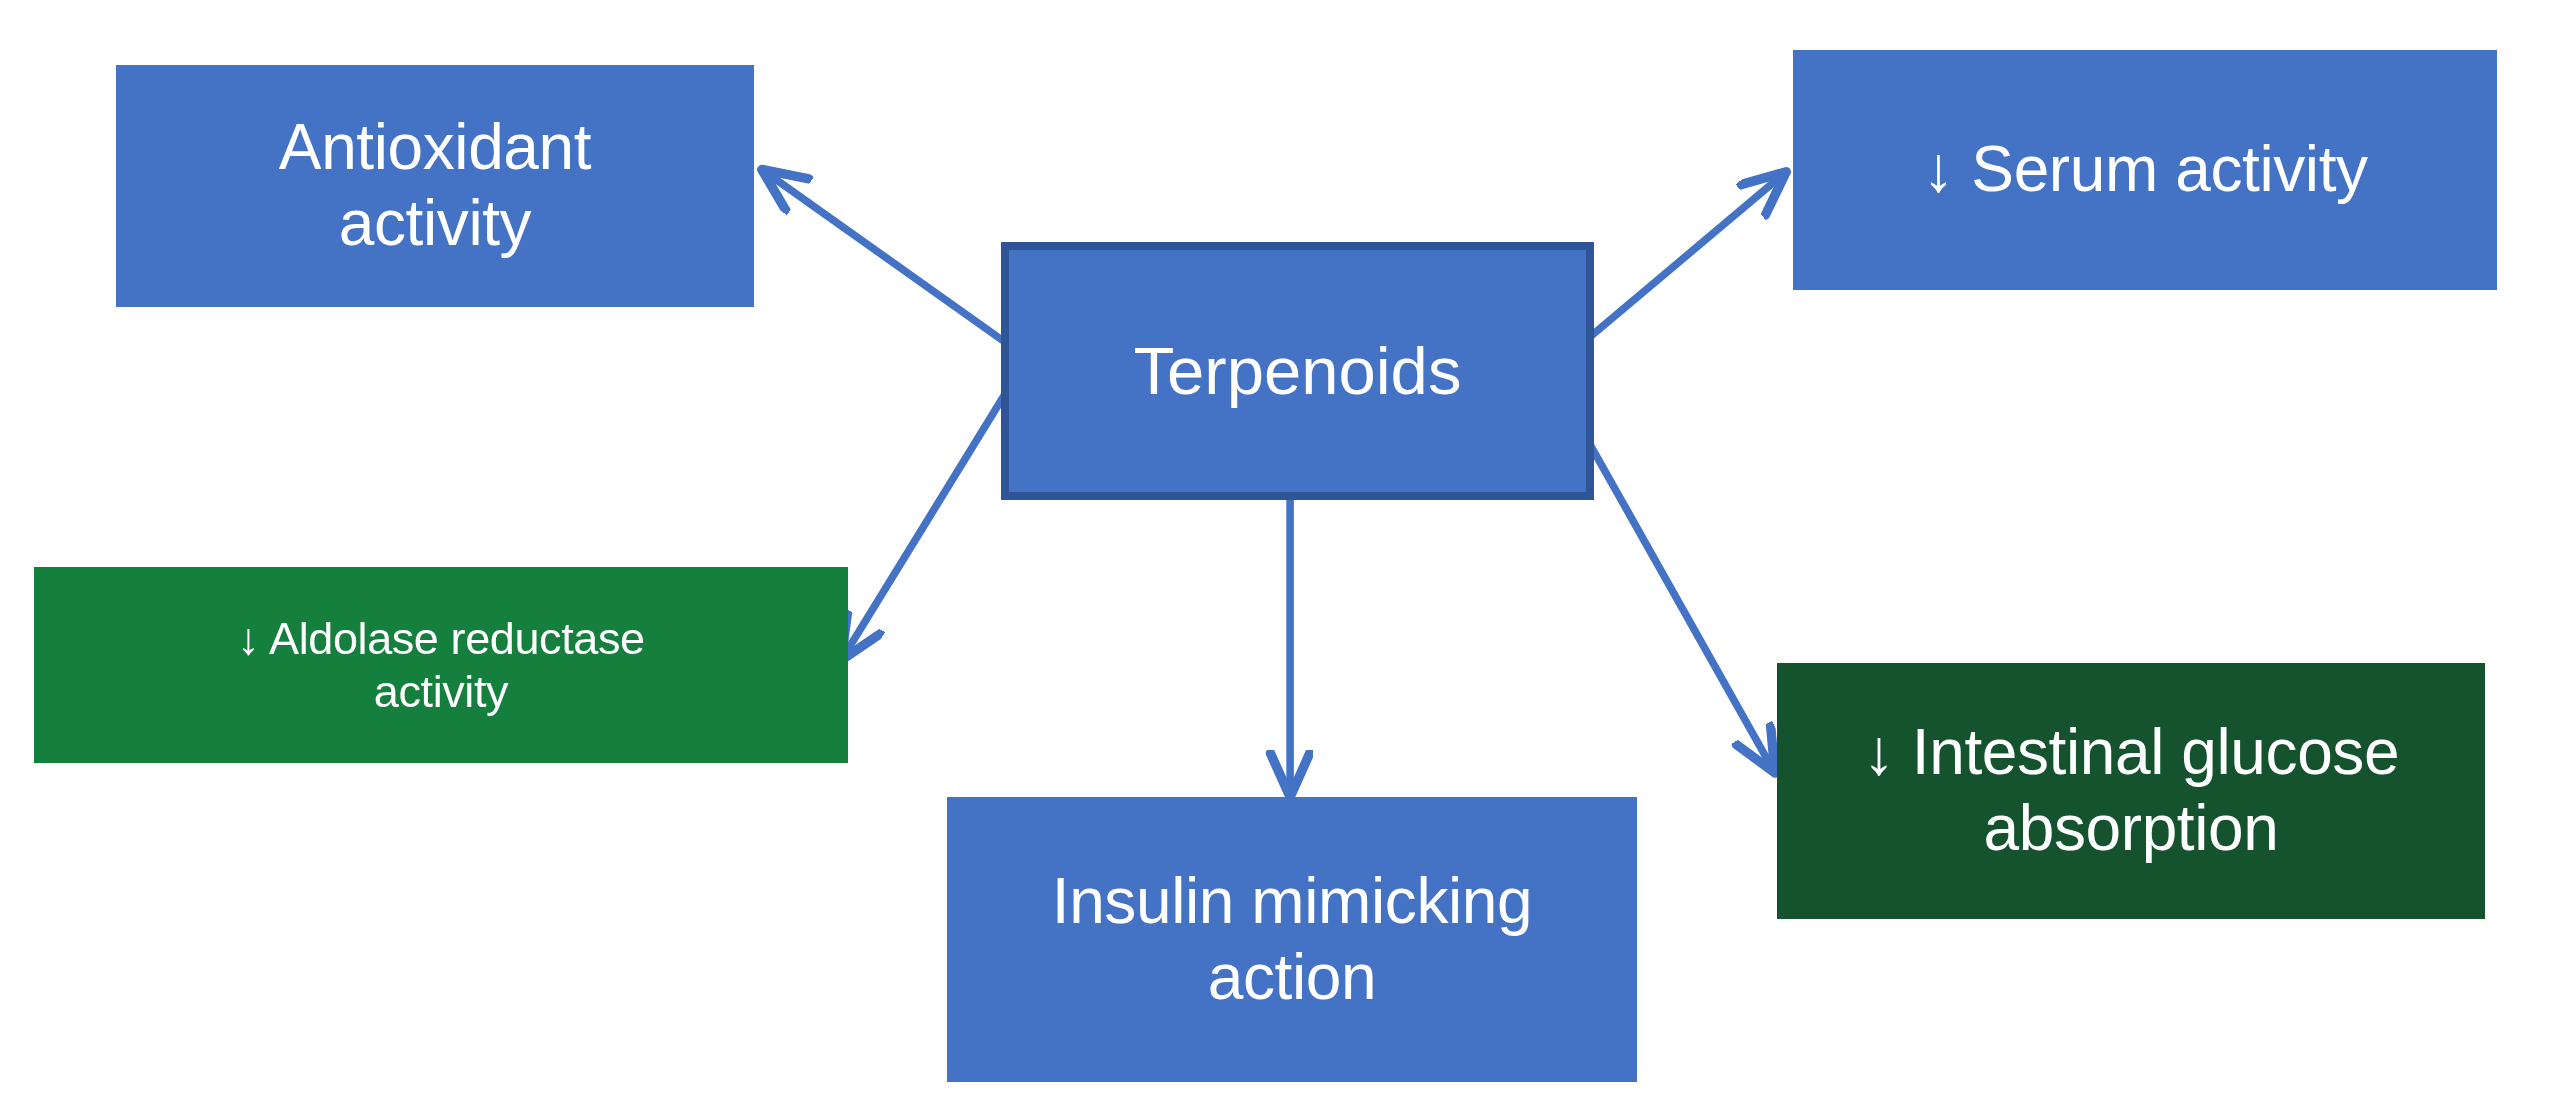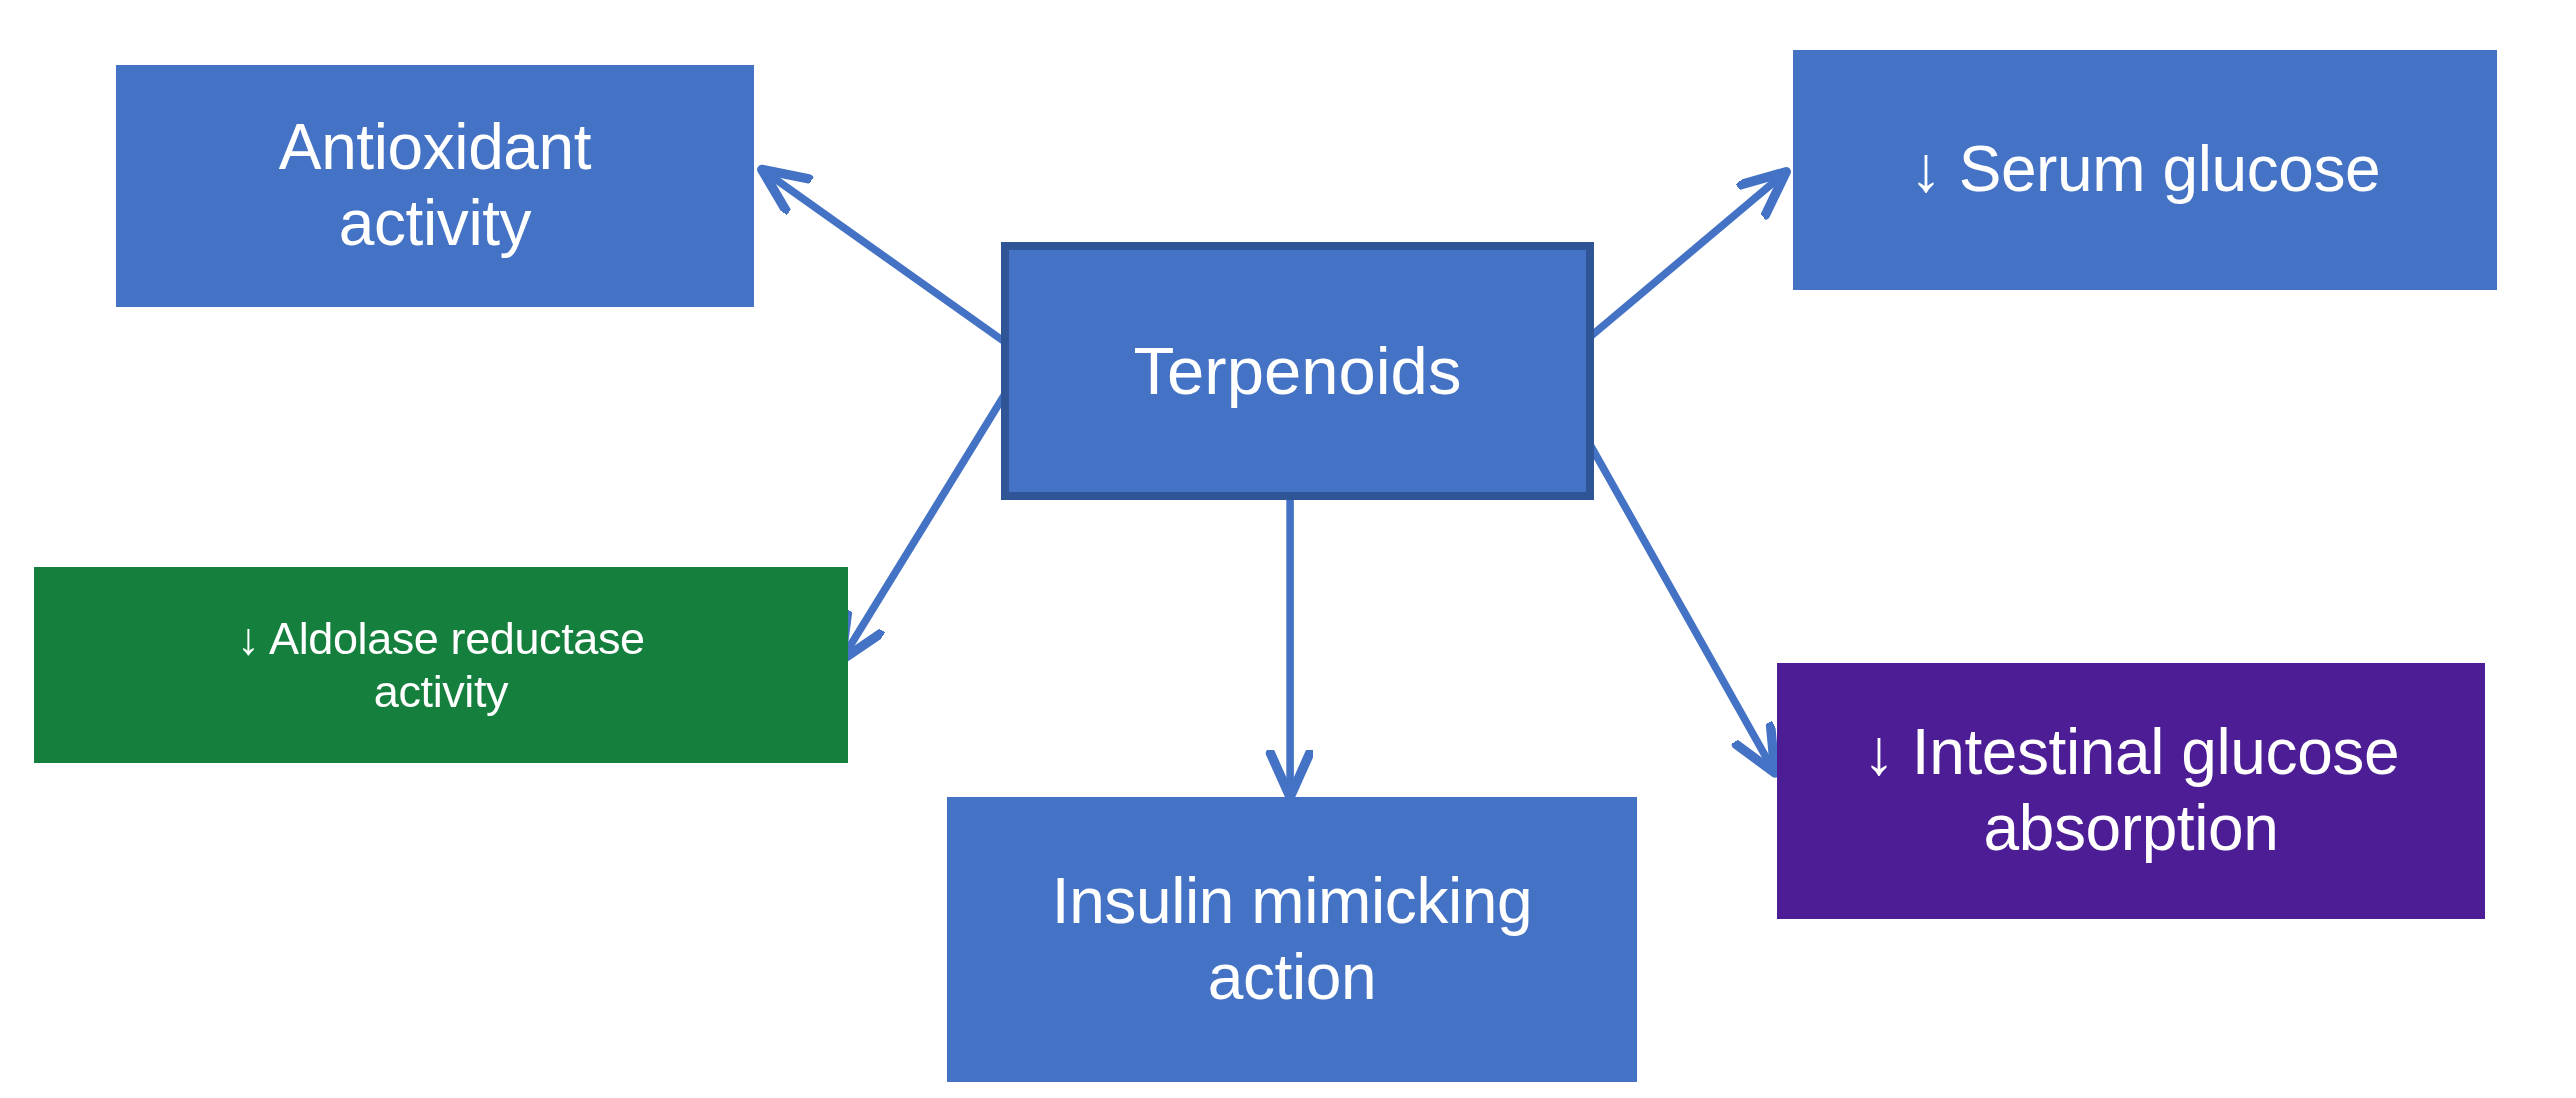--- a/index.html
+++ b/index.html
@@ -70,21 +70,21 @@
   }
   #node-insulin {
     left: 947px; top: 797px;
     width: 690px; height: 285px;
     background: #4472C4;
     font-size: 64px;
   }
   #node-intestinal {
     left: 1777px; top: 663px;
     width: 708px; height: 256px;
-    background: #4c1d95;
+    background: #14532d;
     font-size: 64px;
   }
 
   #connectors {
     position: absolute;
     left: 0; top: 0;
     width: 2576px;
     height: 1099px;
     z-index: 1;
   }
@@ -115,21 +115,21 @@
   <div class="node" id="node-antioxidant">
     <span class="label">Antioxidant
 activity</span>
   </div>
 
   <div class="node" id="node-terpenoids">
     <span class="label">Terpenoids</span>
   </div>
 
   <div class="node" id="node-serum-glucose">
-    <span class="label">↓ Serum glucose</span>
+    <span class="label">↓ Serum activity</span>
   </div>
 
   <div class="node" id="node-aldolase">
     <span class="label">↓ Aldolase reductase
 activity</span>
   </div>
 
   <div class="node" id="node-insulin">
     <span class="label">Insulin mimicking
 action</span>

